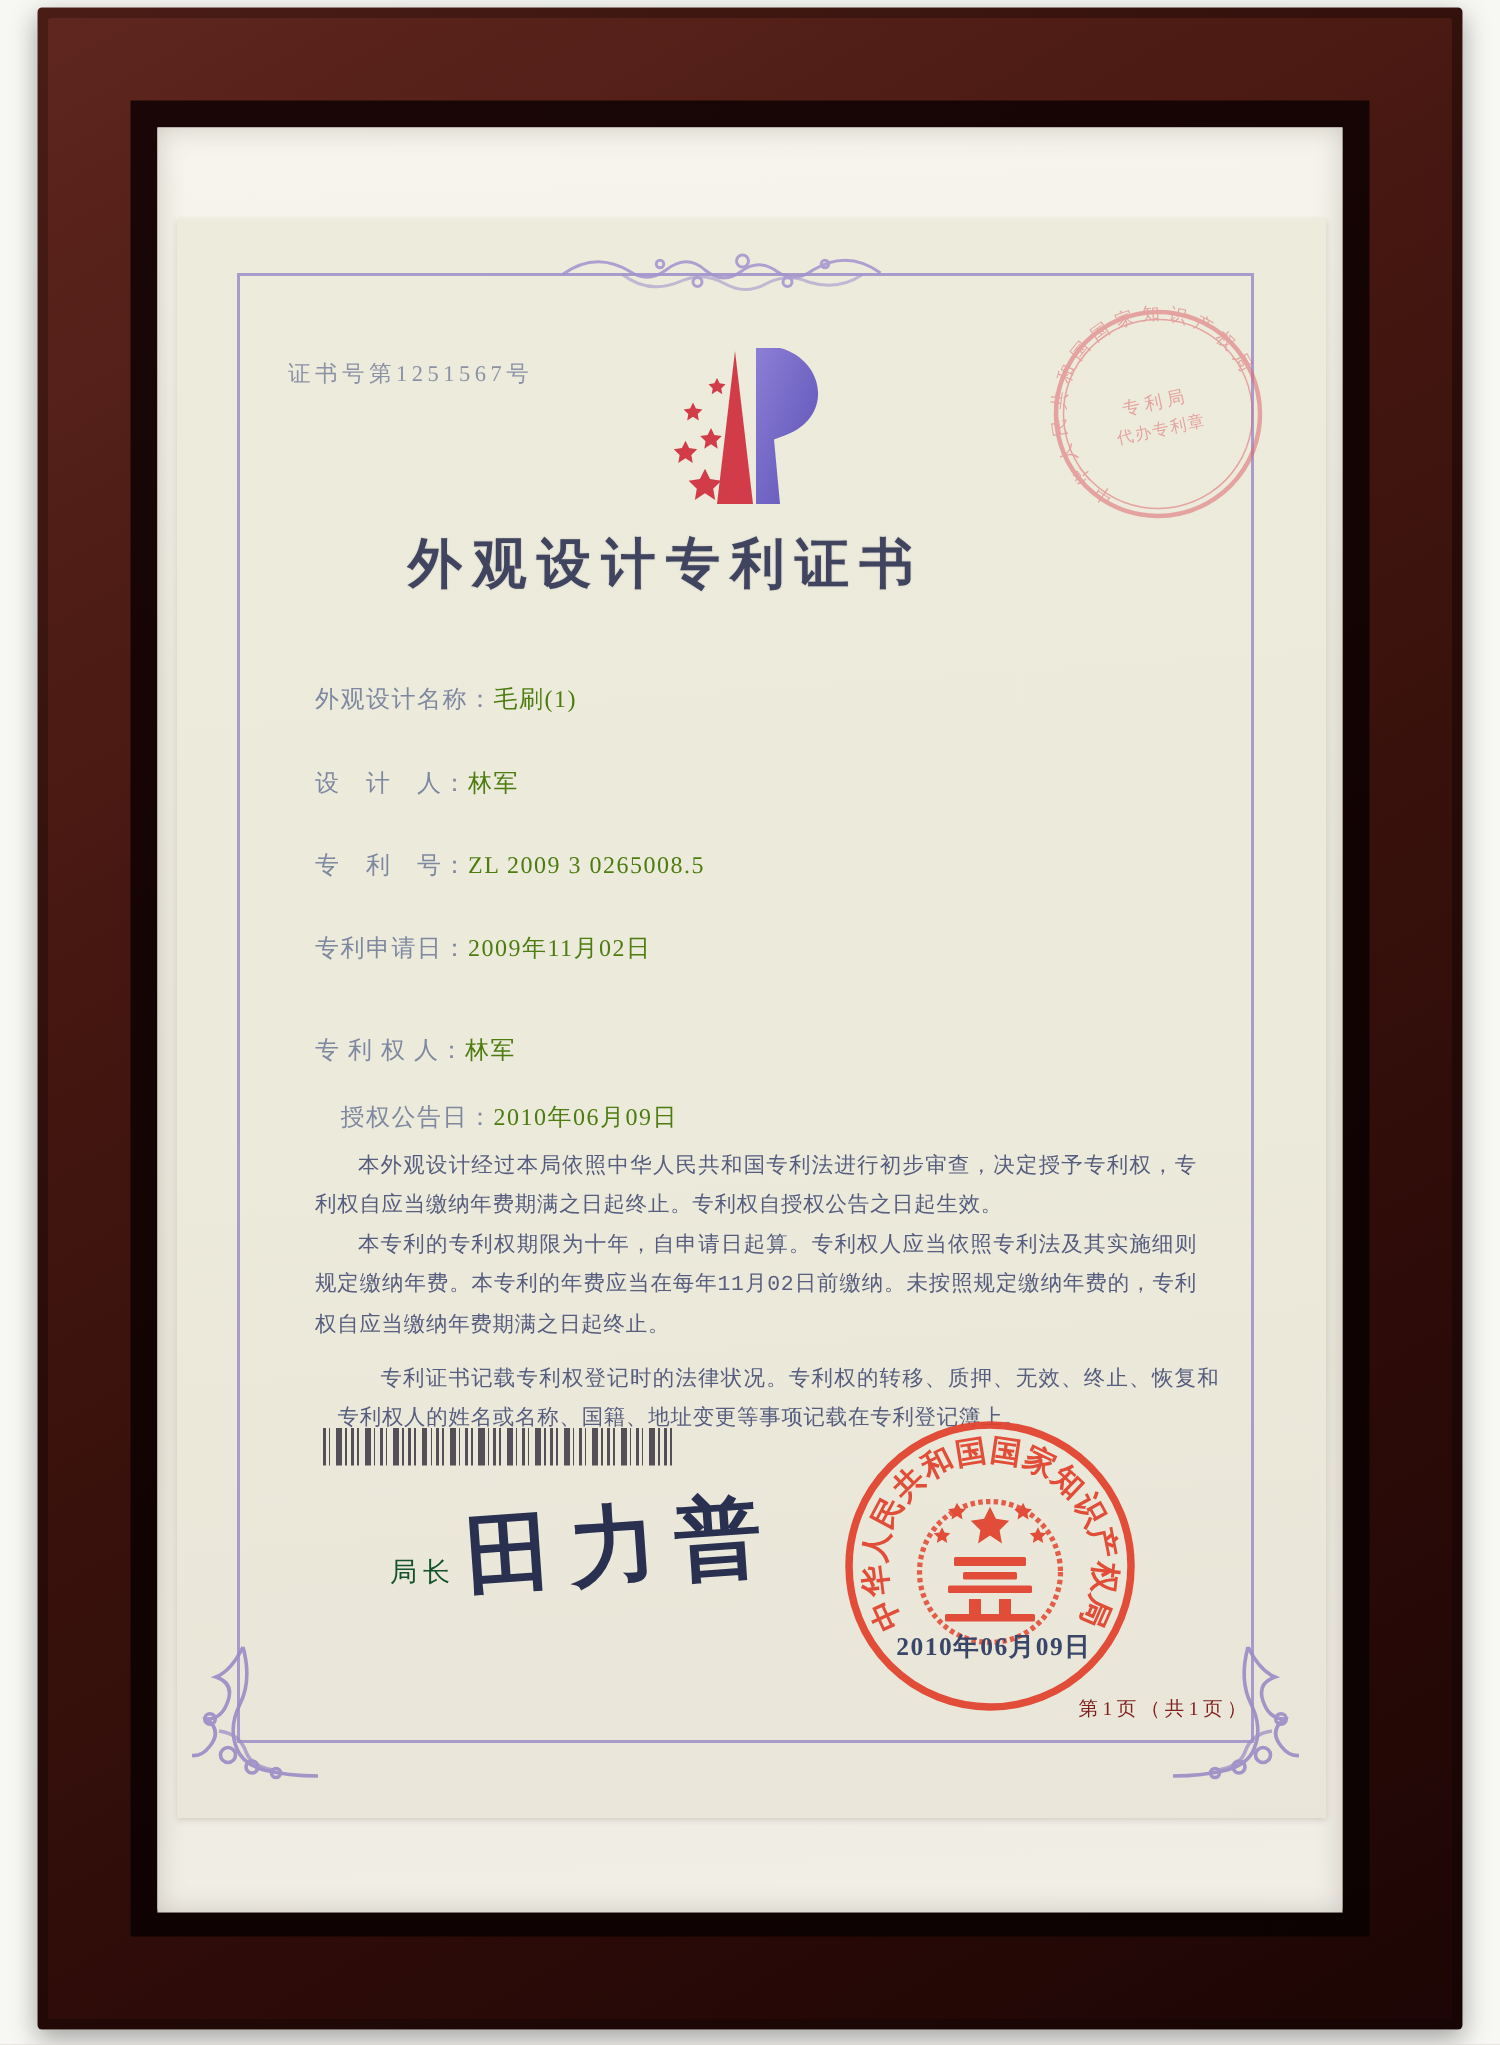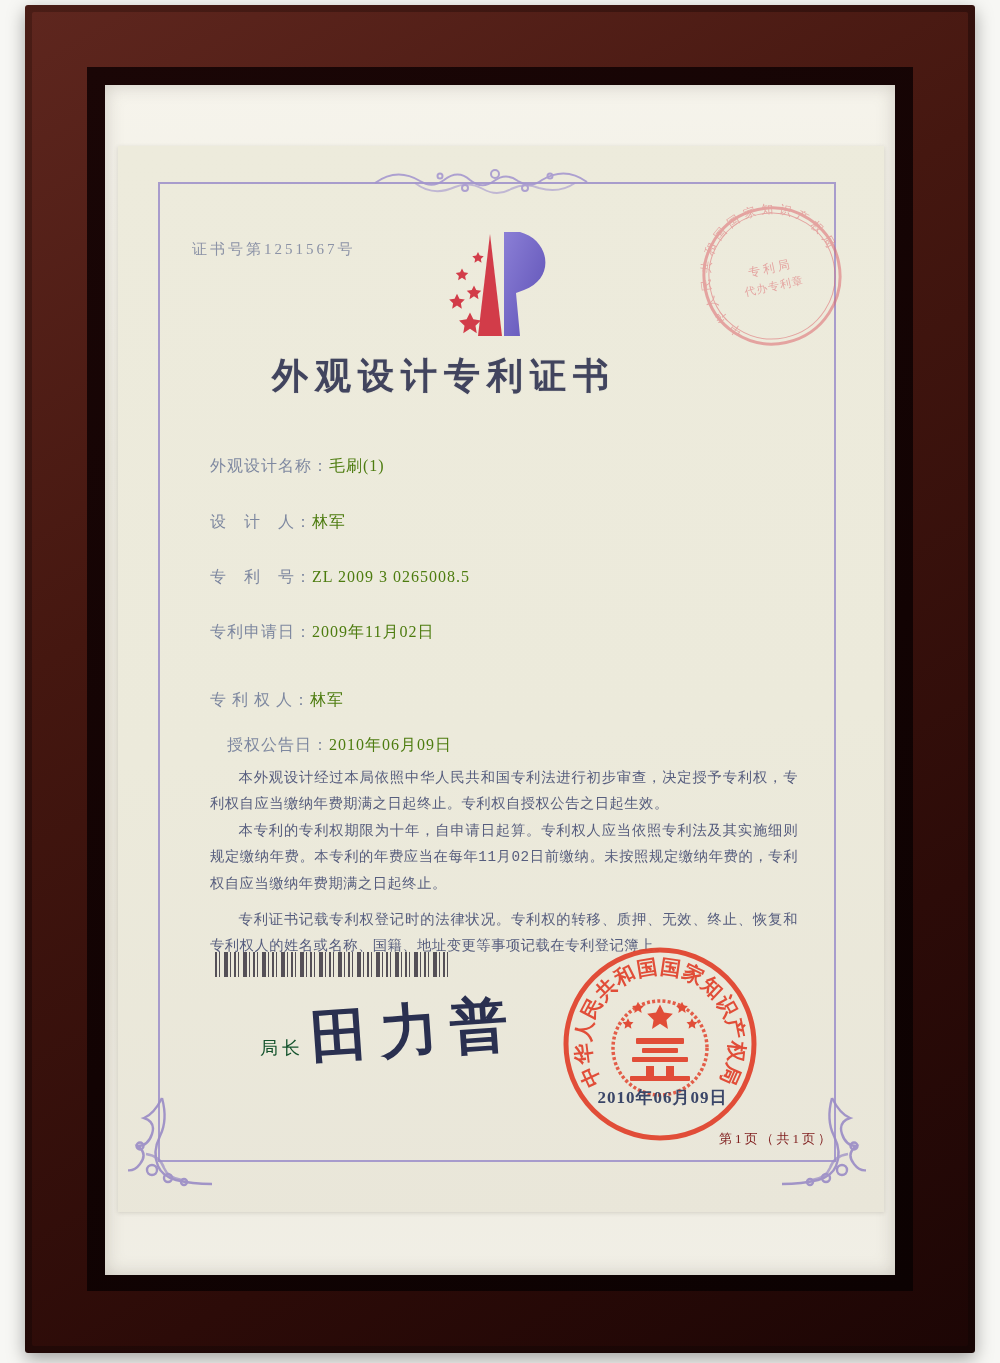--- a/index.html
+++ b/index.html
@@ -184,21 +184,21 @@
 </div>
 <div class="field" style="top:690px;">
   <span>专 利 权 人：</span><span class="val">林军</span>
 </div>
 <div class="field" style="top:735px;margin-left:17px;">
   <span>授权公告日：</span><span class="val">2010年06月09日</span>
 </div>
 
 <div class="body-par" style="top:764px;">本外观设计经过本局依照中华人民共和国专利法进行初步审查，决定授予专利权，专利权自应当缴纳年费期满之日起终止。专利权自授权公告之日起生效。</div>
 <div class="body-par" style="top:818px;font-family:Liberation Mono, monospace;">本专利的专利权期限为十年，自申请日起算。专利权人应当依照专利法及其实施细则规定缴纳年费。本专利的年费应当在每年11月02日前缴纳。未按照规定缴纳年费的，专利权自应当缴纳年费期满之日起终止。</div>
-<div class="body-par" style="top:906px;">专利证书记载专利权登记时的法律状况。专利权的转移、质押、无效、终止、恢复和专利权人的姓名或名称、国籍、地址变更等事项记载在专利登记簿上。</div>
+<div class="body-par" style="top:906px;margin-left:15px;">专利证书记载专利权登记时的法律状况。专利权的转移、质押、无效、终止、恢复和专利权人的姓名或名称、国籍、地址变更等事项记载在专利登记簿上。</div>
 
 <div class="barcode"></div>
 
 <div class="signer-title">局长</div>
 <div class="signature">田力普</div>
 
 <div class="seal-date">2010年06月09日</div>
 <svg class="seal-svg" width="204" height="204" viewBox="0 0 204 204">
   <g fill="none" stroke="#e1422c">
     <circle cx="102" cy="102" r="94" stroke-width="5"></circle>

